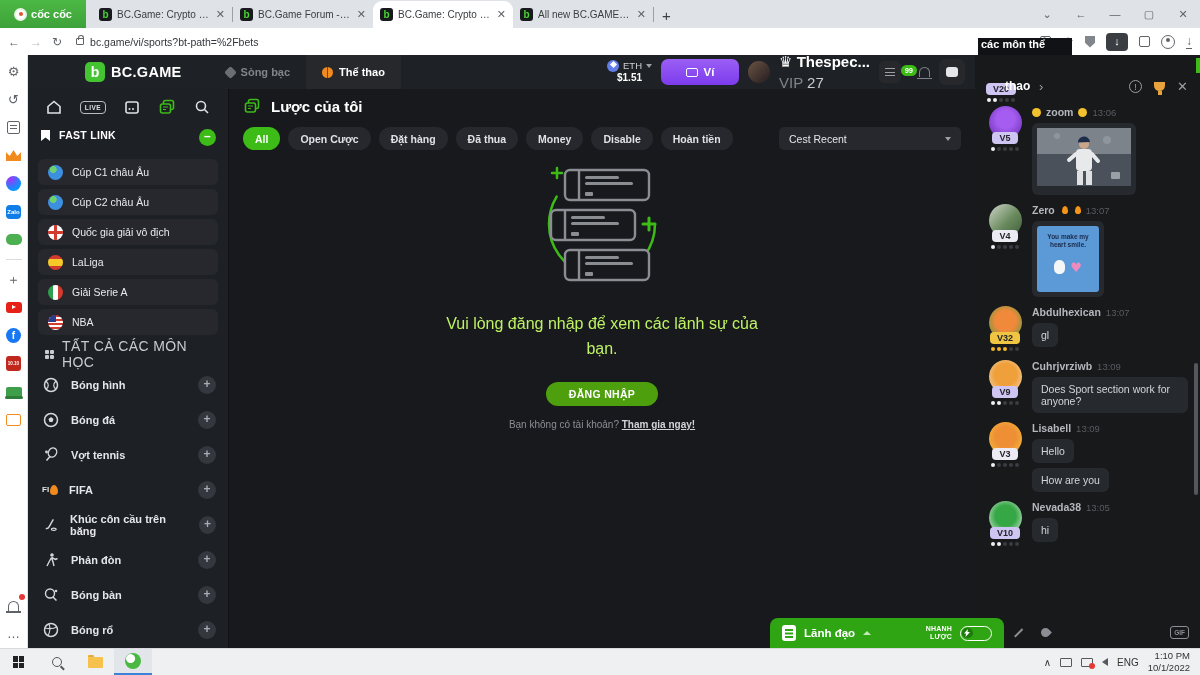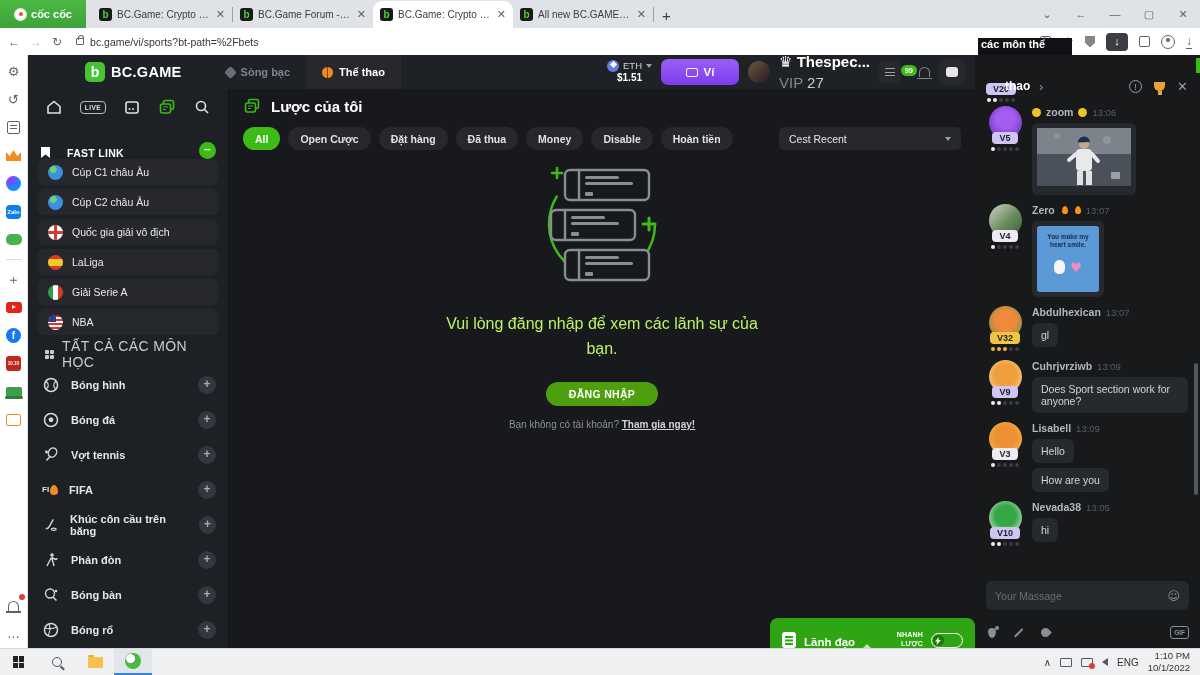--- a/index.html
+++ b/index.html
@@ -88,21 +88,21 @@
 .hdr-bell{width:11px;height:10px;border:1.5px solid #80858c;border-bottom:none;border-radius:6px 6px 0 0;position:relative}
 .hdr-bell::after{content:"";position:absolute;left:-3px;bottom:-2px;width:15px;height:1.5px;background:#80858c}
 .chat-toggle{width:26px;height:26px;border-radius:6px;background:#26282c;display:flex;align-items:center;justify-content:center}
 .bubble-ic{width:12px;height:10px;background:#e4e6e9;border-radius:3px;position:relative}
 .bubble-ic::after{content:"";position:absolute;left:-2px;top:-2px;width:15px;height:13px;border-left:1.5px solid #26282c;transform:rotate(45deg)}
 
 .sidebar{position:absolute;left:0;top:34px;width:200px;bottom:0;background:#1d2024;z-index:2}
 .icon-row{height:36px;display:flex;align-items:center;justify-content:space-around;padding:0 8px}
 .icon-row svg{display:block}
 .live-pill{border:1.5px solid #b9bcc1;border-radius:4px;color:#dfe1e4;font-size:6.5px;font-weight:bold;padding:2px 4px;letter-spacing:.5px}
-.fl-head{display:flex;align-items:flex-end;gap:16px;padding:0 12px;height:30px;margin-top:4px;font-size:10.5px;font-weight:bold;color:#fff;letter-spacing:.3px}
+.fl-head{display:flex;align-items:flex-start;gap:8px;padding:0 12px;height:30px;margin-top:4px;font-size:10.5px;font-weight:bold;color:#fff;letter-spacing:.3px}
 .minus-btn{margin-left:auto;width:17px;height:17px;border-radius:50%;background:#3dbb17;color:#fff;font-weight:bold;text-align:center;line-height:15px;font-size:12px}
 .fl-list{padding:0 10px}
 .fl-item{height:26px;margin-bottom:4px;background:#26282d;border-radius:6px;display:flex;align-items:center;gap:9px;padding:0 10px;font-size:10.5px;font-weight:normal;color:#e8eaec}
 .flag{min-width:15px;width:15px;height:15px;border-radius:50%;overflow:hidden;position:relative}
 .f-globe{background:radial-gradient(circle at 35% 30%,#6fd06f 22%,#3d8fe0 26%)}
 .f-eng{background:linear-gradient(#fff,#fff);}
 .f-eng::before{content:"";position:absolute;left:6px;top:0;width:3px;height:15px;background:#d23b2e}
 .f-eng::after{content:"";position:absolute;left:0;top:6px;width:15px;height:3px;background:#d23b2e}
 .f-esp{background:linear-gradient(180deg,#d23b2e 27%,#f5c928 27%,#f5c928 73%,#d23b2e 73%)}
 .f-ita{background:linear-gradient(90deg,#2e9e4f 33%,#fff 33%,#fff 66%,#d23b2e 66%)}
@@ -175,21 +175,21 @@
 .chat-input input::placeholder{color:#6a6e74}
 .smiley{color:#8b8f95;font-size:12px}
 .chat-tools{position:absolute;left:13px;right:11px;bottom:9px;display:flex;gap:17px;align-items:center}
 .drop{width:8px;height:10px;background:#8b8f95;border-radius:50% 50% 50% 50%/35% 35% 65% 65%;position:relative}
 .drop::after{content:"";position:absolute;right:-3px;top:-2px;width:4px;height:4px;border-radius:50%;background:#8b8f95}
 .pen{width:11px;height:1.6px;background:#8b8f95;transform:rotate(-45deg)}
 .rocket{width:9px;height:9px;background:#8b8f95;border-radius:50% 0 50% 50%;transform:rotate(45deg)}
 .gif{margin-left:auto;border:1.4px solid #8b8f95;border-radius:3px;color:#8b8f95;font-size:6.5px;font-weight:bold;padding:2px 3px}
 .chat-scroll{position:absolute;right:2px;top:308px;width:4px;height:132px;border-radius:2px;background:#54575d}
 
-.leader{position:absolute;left:742px;bottom:0;width:205px;height:30px;background:#2fa513;border-radius:8px 8px 0 0;display:flex;align-items:flex-end;padding:0 12px;gap:8px;z-index:5}
+.leader{position:absolute;left:742px;bottom:0;width:234px;height:30px;background:#2fa513;border-radius:8px 8px 0 0;display:flex;align-items:center;padding:0 12px;gap:8px;z-index:5}
 .doc-ic{width:14px;height:16px;background:#fff;border-radius:3px;position:relative}
 .doc-ic::after{content:"";position:absolute;left:3px;top:4px;width:8px;height:1.6px;background:#2fa513;box-shadow:0 3.5px 0 #2fa513,0 7px 0 #2fa513}
 .leader-label{color:#fff;font-weight:bold;font-size:11.5px}
 .up-caret{width:0;height:0;border-left:4px solid transparent;border-right:4px solid transparent;border-bottom:4.5px solid #bfe8b2}
 .quick{margin-left:auto;color:#fff;font-weight:bold;font-size:7px;text-align:right;line-height:1.2;letter-spacing:.2px;white-space:pre-line}
 .toggle{width:32px;height:15px;border:1.6px solid #fff;border-radius:8px;display:flex;align-items:center;padding:1px}
 .tg-knob{width:10.5px;height:10.5px;border-radius:50%;background:#1d7a0a;display:flex;align-items:center;justify-content:center}
 .tg-knob svg{display:block}
 
 .taskbar{position:absolute;left:0;right:0;bottom:0;height:27px;background:#eef0f2;border-top:1px solid #d8dadd;display:flex;align-items:center;z-index:10}
@@ -740,24 +740,20 @@
 
       <div class="msg">
         
         
       </div>
 
     </div>
 
     <span class="chat-scroll"></span>
 
-    <div class="chat-input">
-      <input type="text" placeholder="Your Massage" style="">
-      <span class="smiley glyph">☺</span>
-    </div>
     <div class="chat-tools">
       <span class="drop"></span>
       <span class="pen"></span>
       <span class="rocket"></span>
       <span class="gif">GIF</span>
     </div>
   </div>
 
 </div>
 

